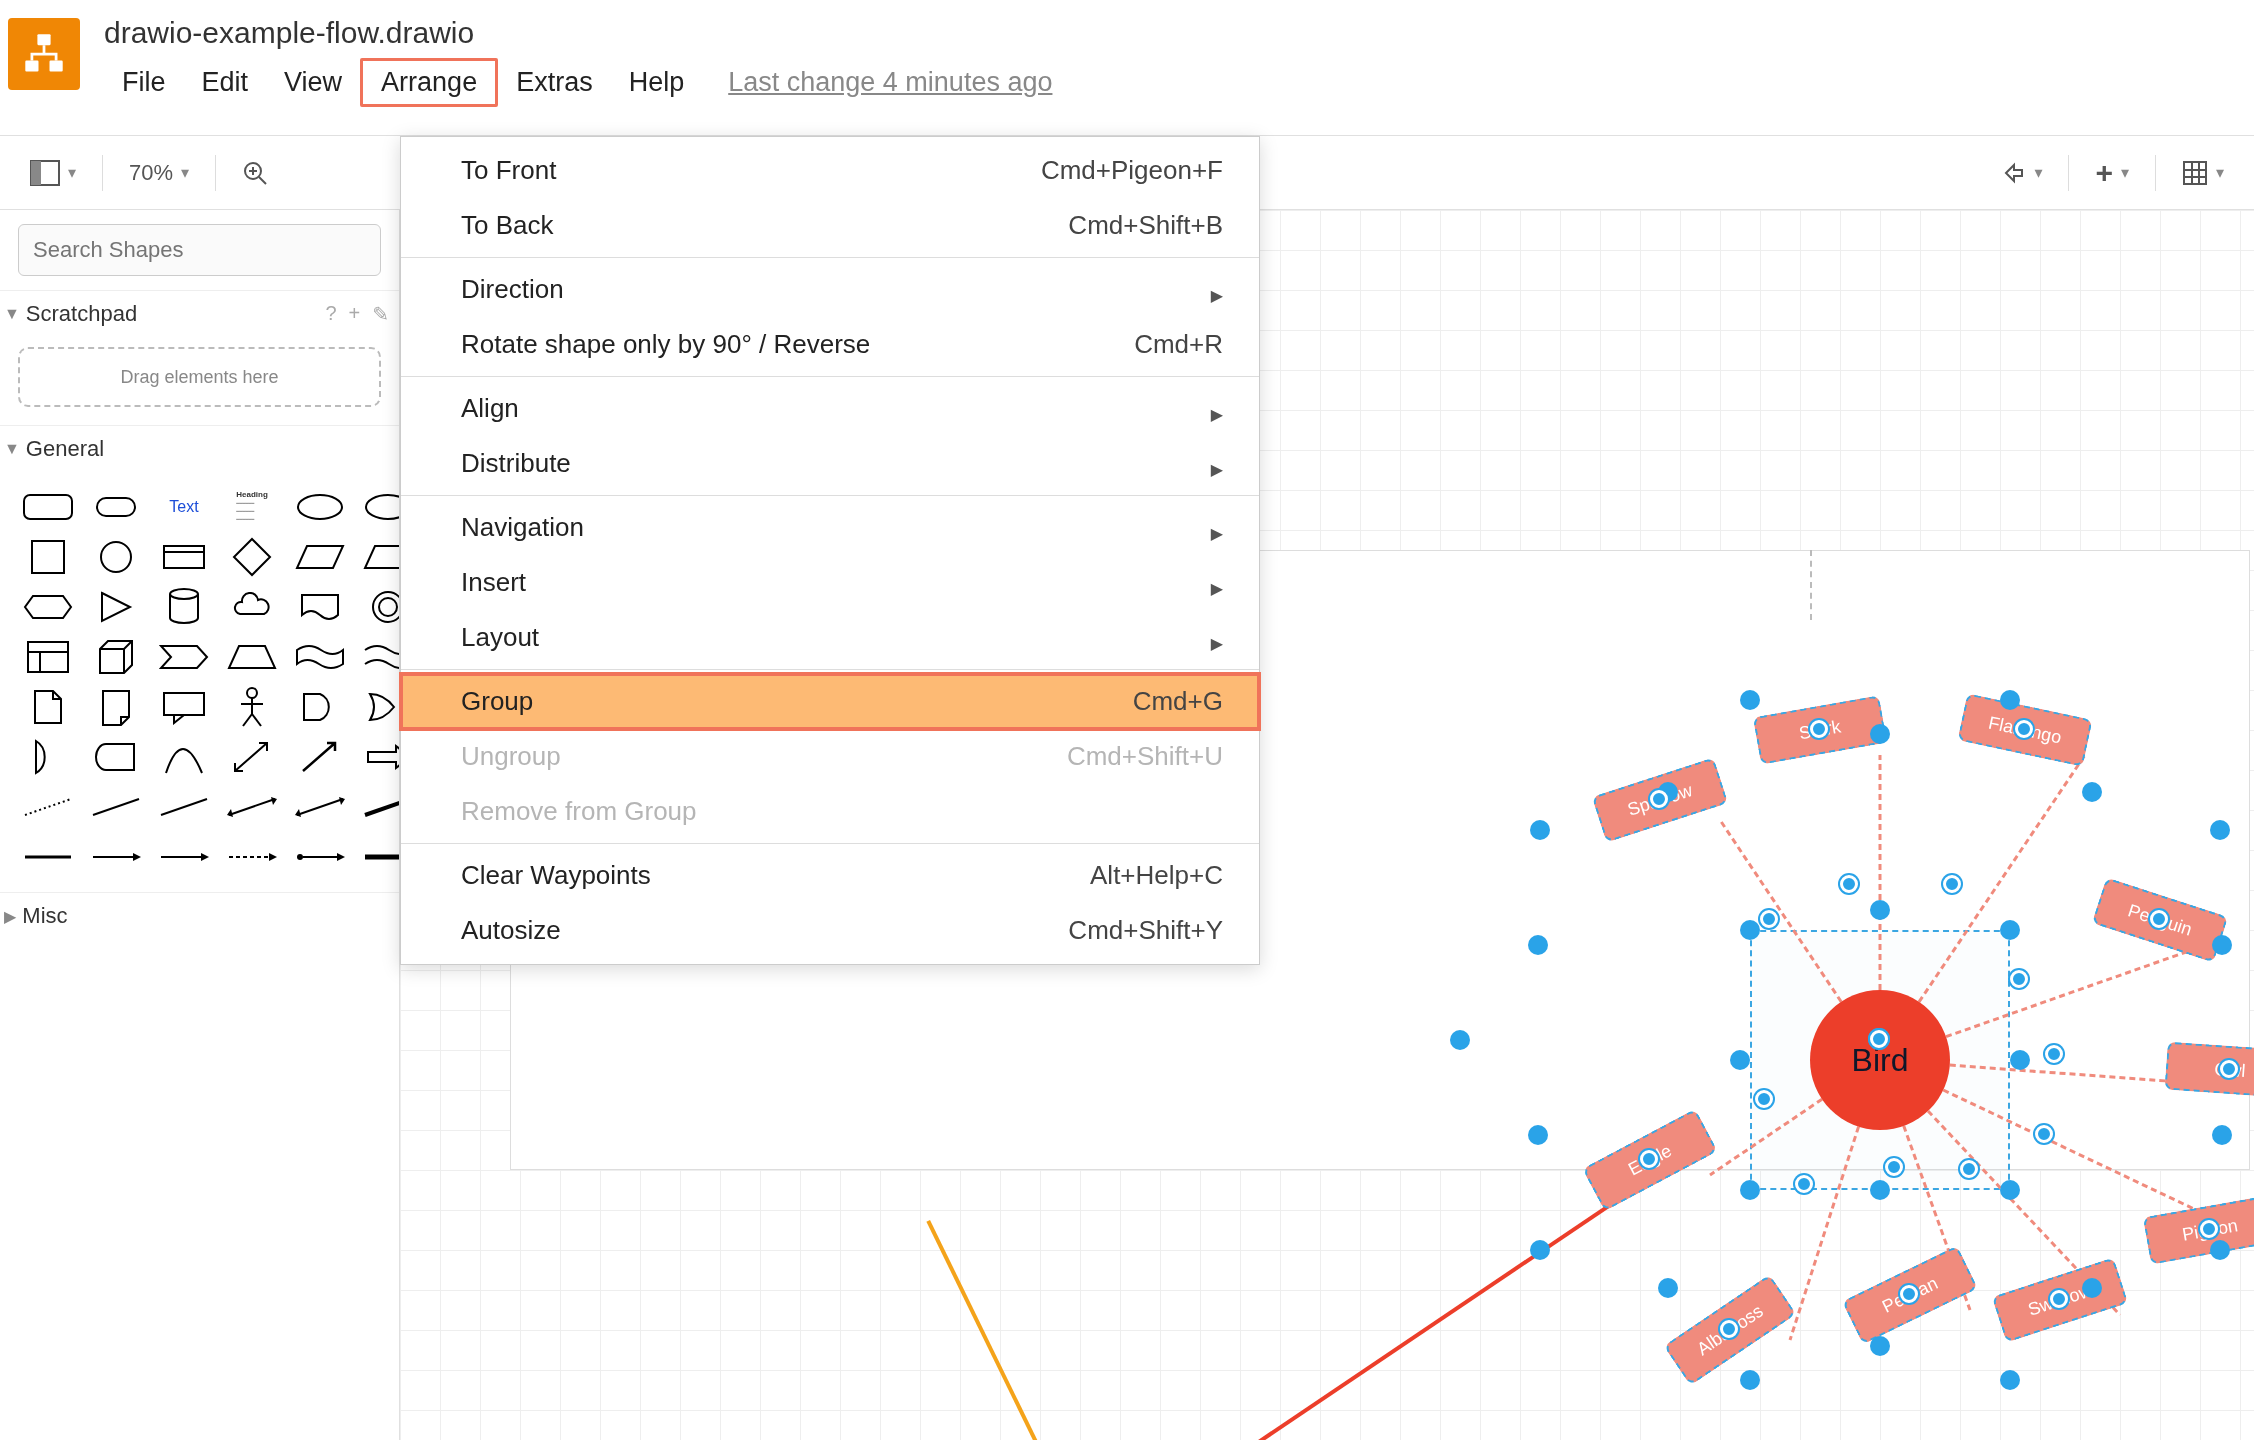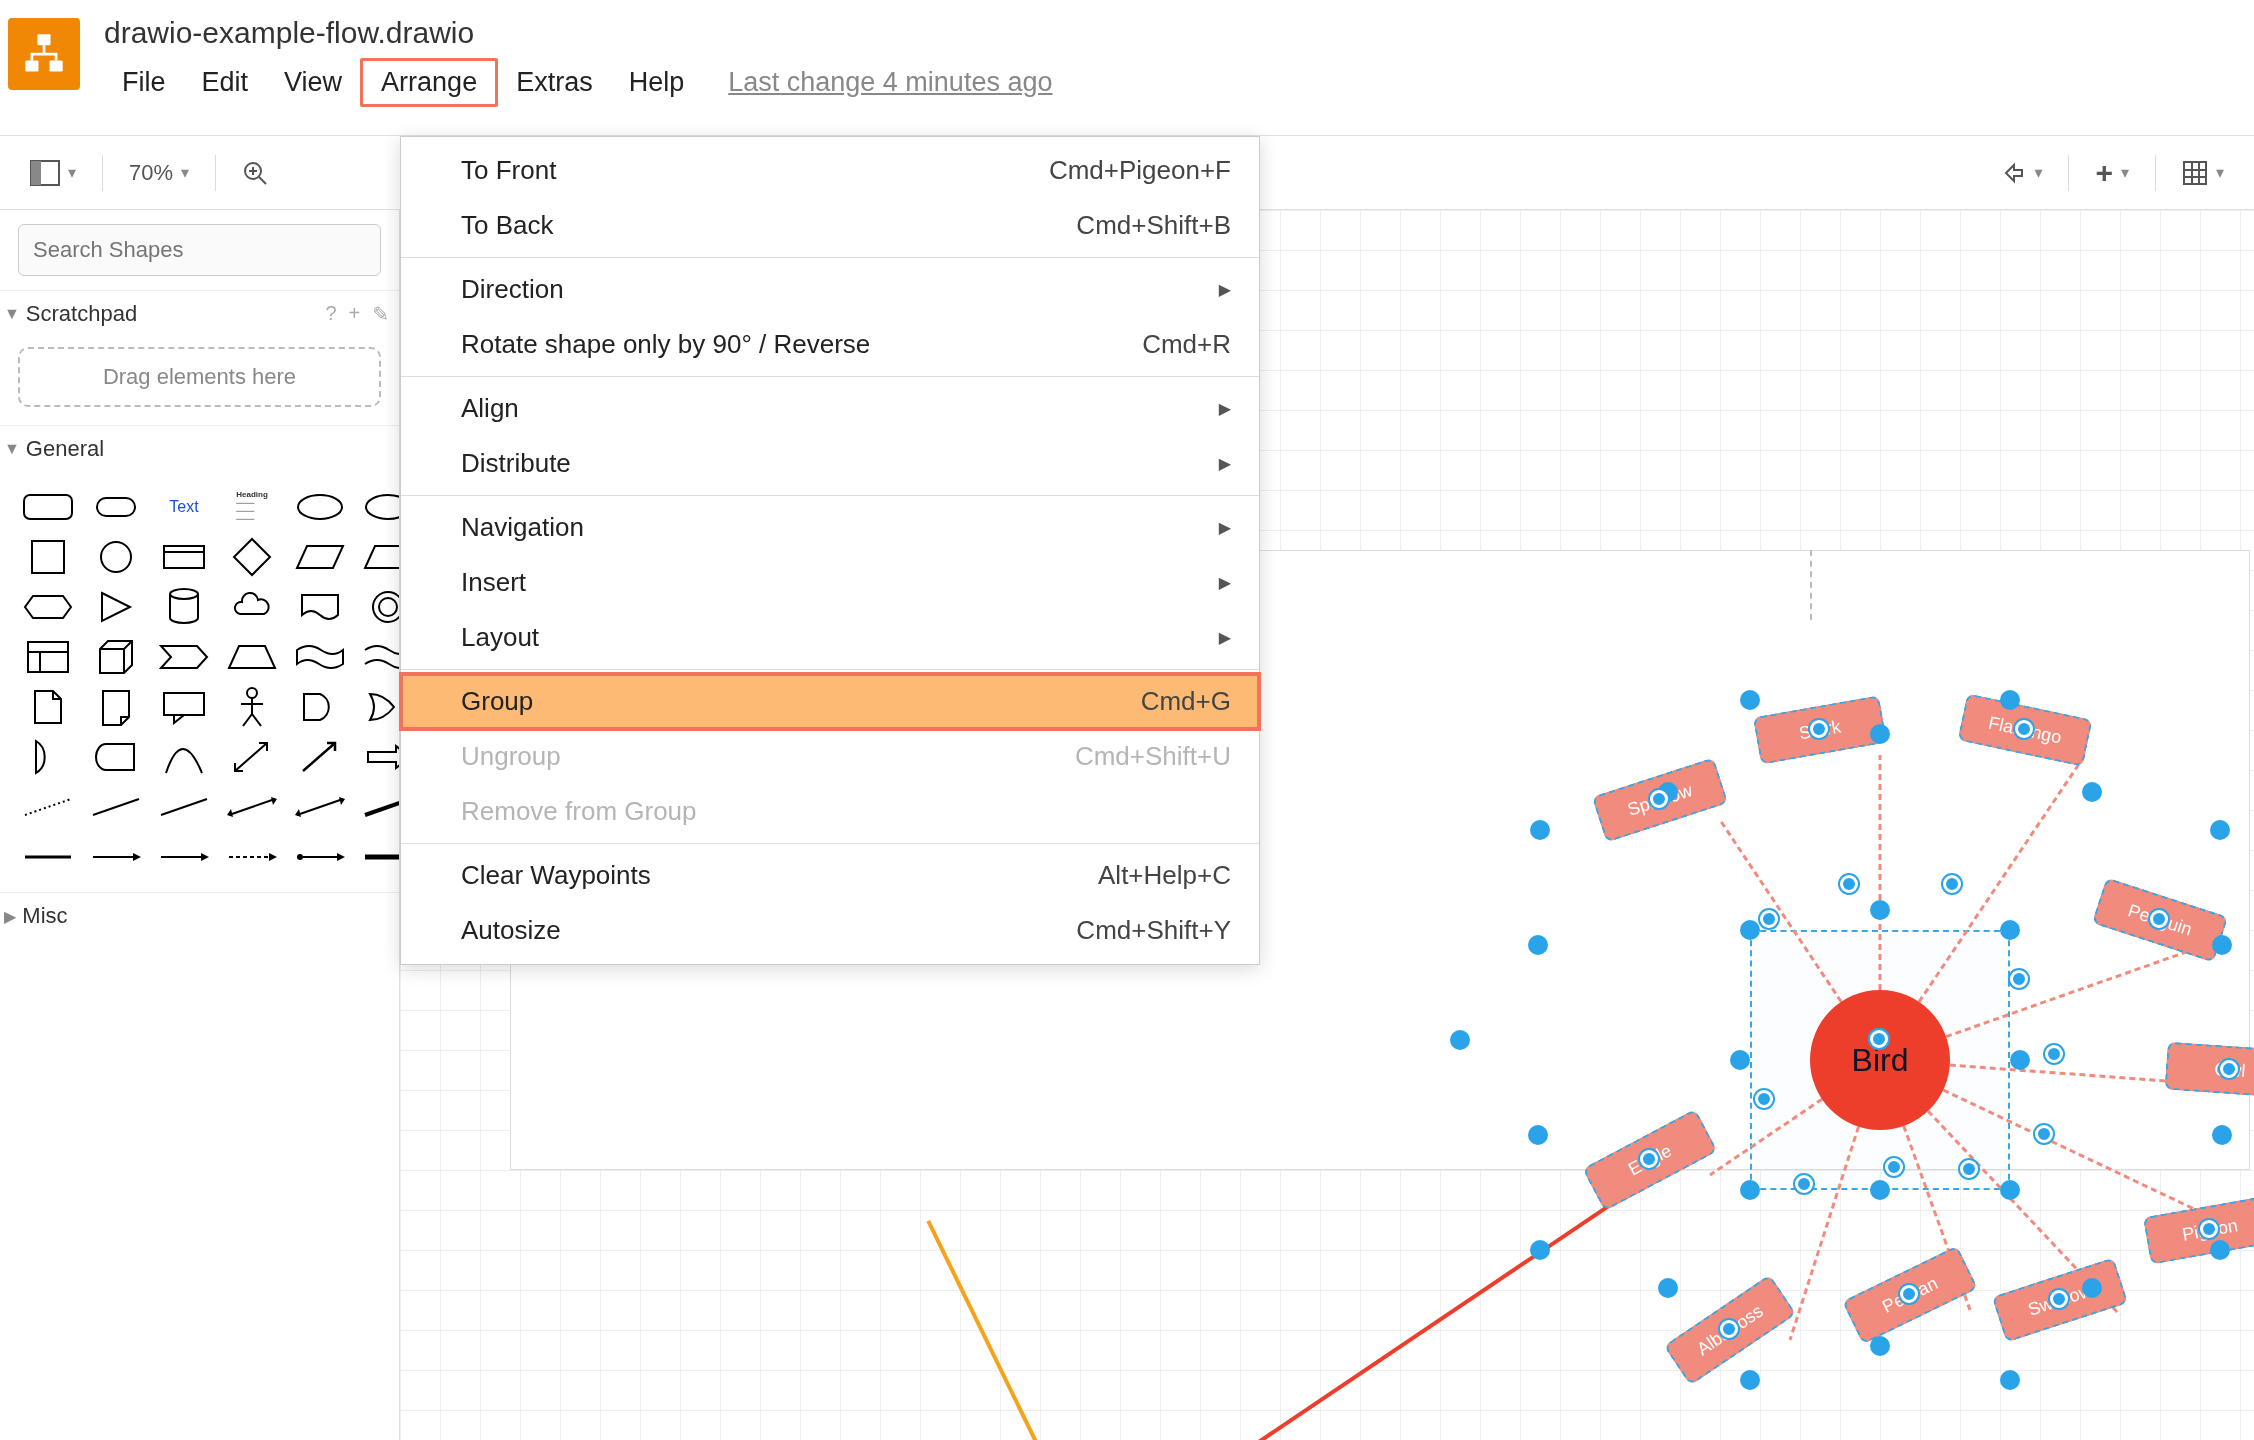--- a/index.html
+++ b/index.html
@@ -127,21 +127,21 @@
 }
 .scratch-drop {
   margin: 10px 18px 18px;
   border: 2px dashed #bbb;
   border-radius: 10px;
   height: 60px;
   display: flex;
   align-items: center;
   justify-content: center;
   color: #888;
-  font-size: 22px;
+  font-size: 18px;
 }
 .shape-grid {
   display: grid;
   grid-template-columns: repeat(6, 60px);
   gap: 8px 8px;
   padding: 14px 18px;
 }
 .shape-cell {
   width: 60px;
   height: 42px;
@@ -251,22 +251,22 @@
   width: 860px;
   background: #fff;
   border: 1px solid #ccc;
   box-shadow: 0 4px 18px rgba(0,0,0,0.15);
   z-index: 100;
   font-size: 26px;
   padding: 6px 0;
 }
 .dd-item {
   display: flex;
-  align-items: center;
-  padding: 12px 28px 12px 60px;
+  align-items: flex-end;
+  padding: 12px 36px 12px 60px;
   color: #222;
 }
 .dd-item.disabled { color: #b5b5b5; }
 .dd-shortcut { margin-left: auto; color: #444; }
 .dd-item.disabled .dd-shortcut { color: #b5b5b5; }
 .dd-sub::after {
   content: "▶";
   margin-left: auto;
   font-size: 16px;
   color: #555;

